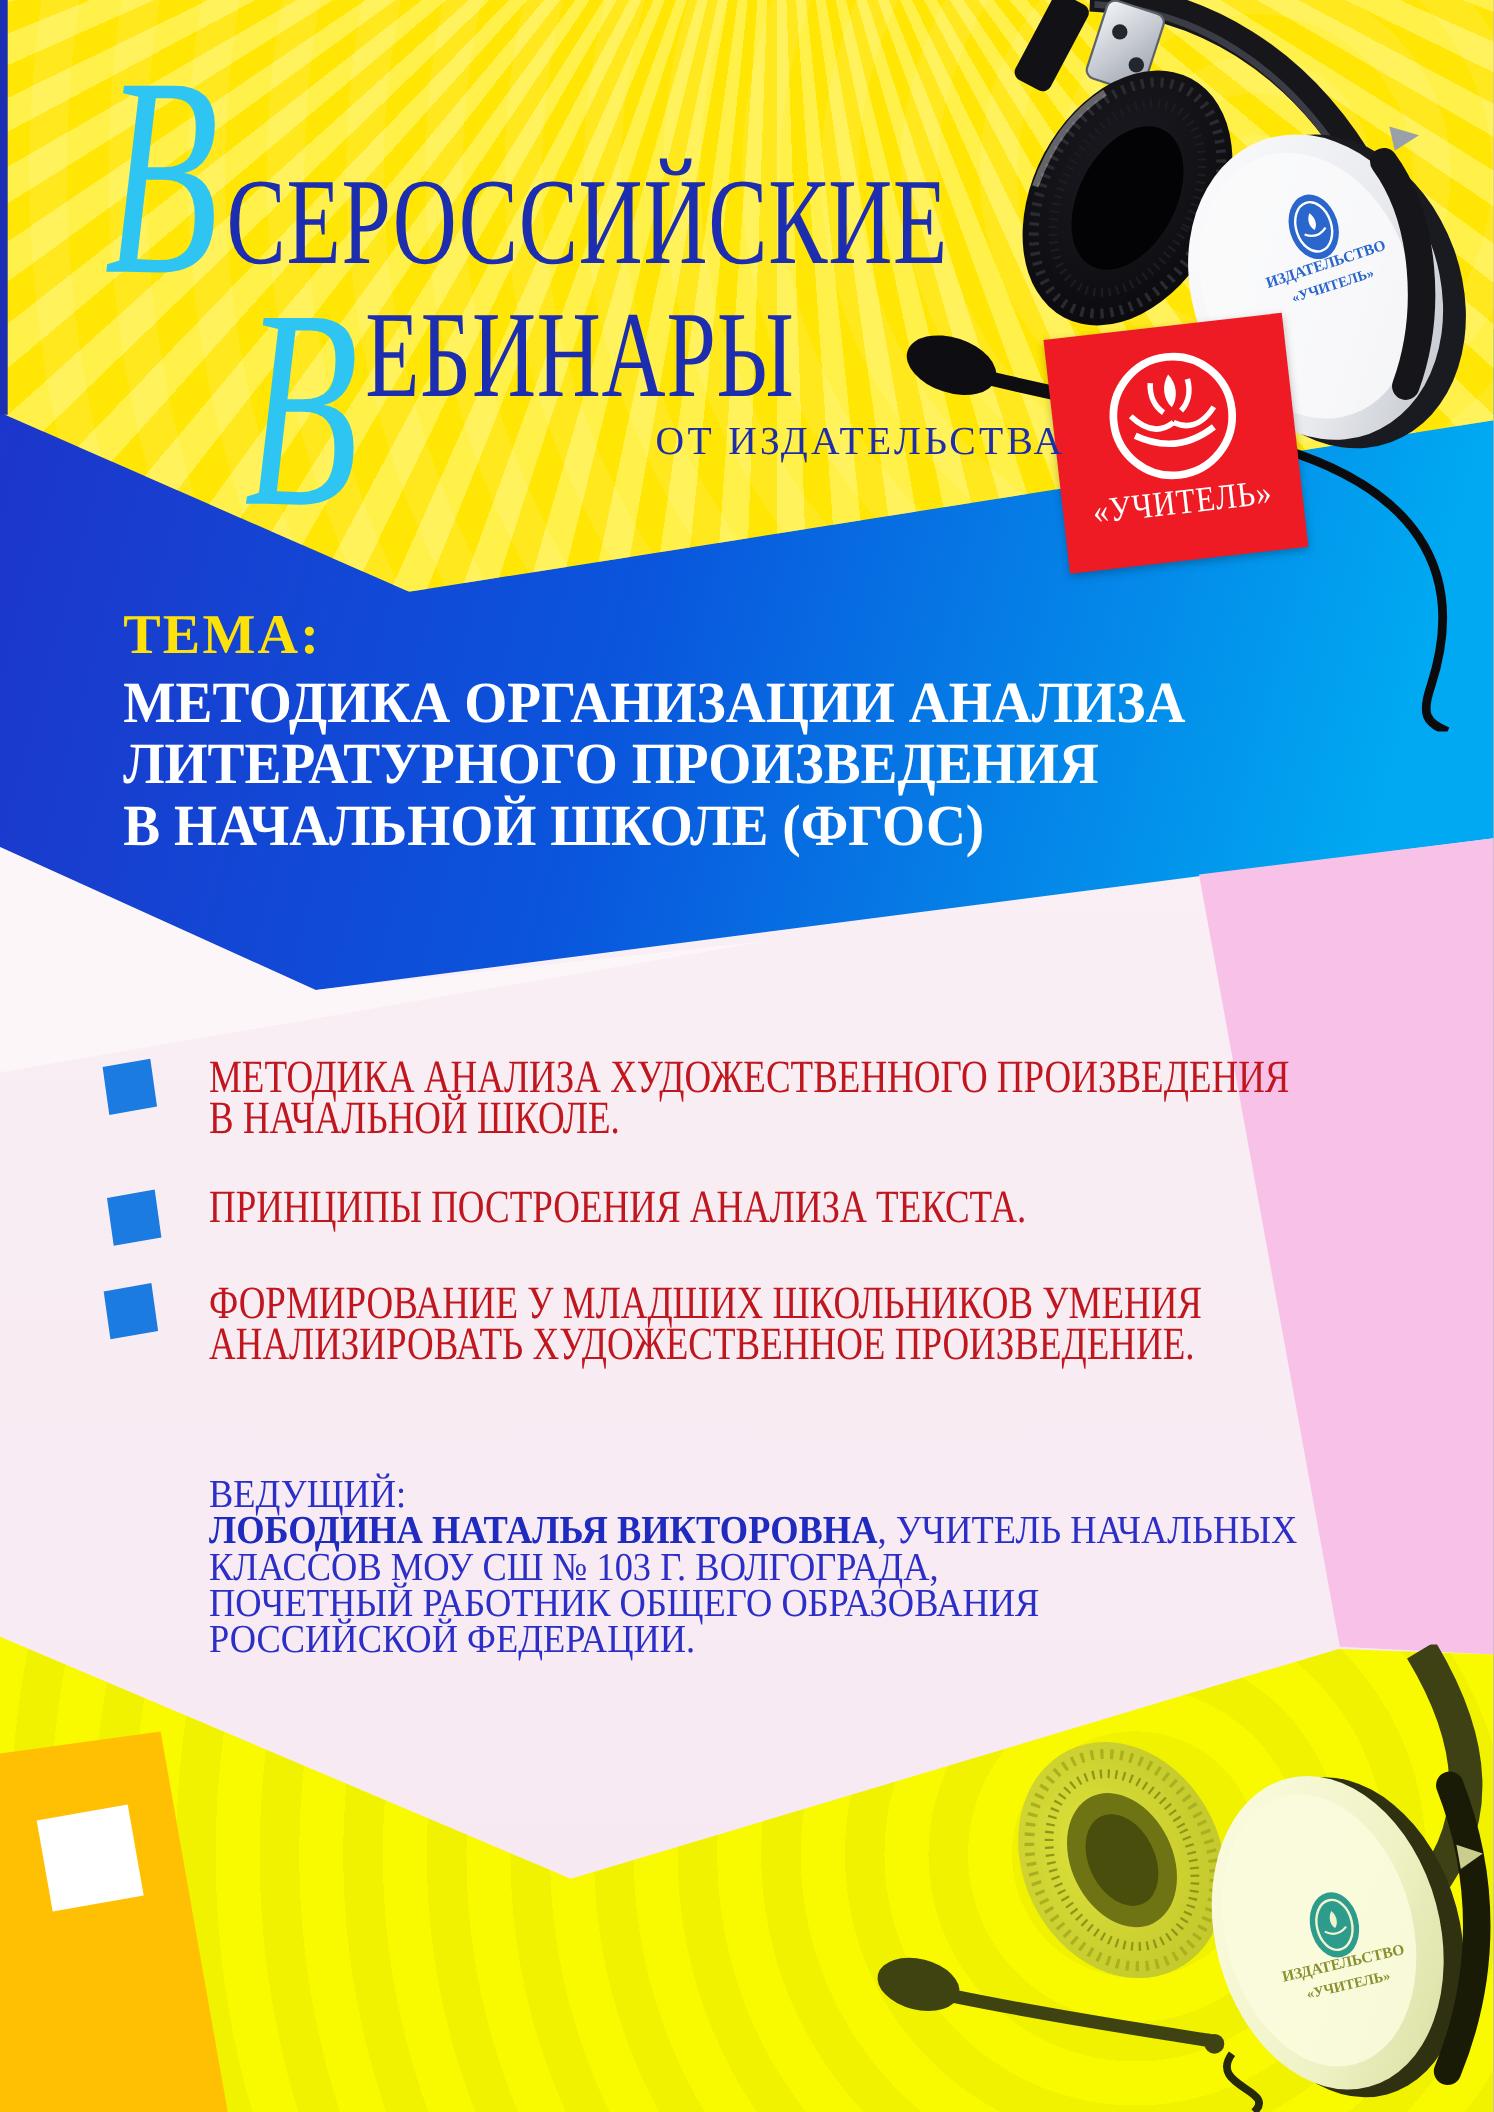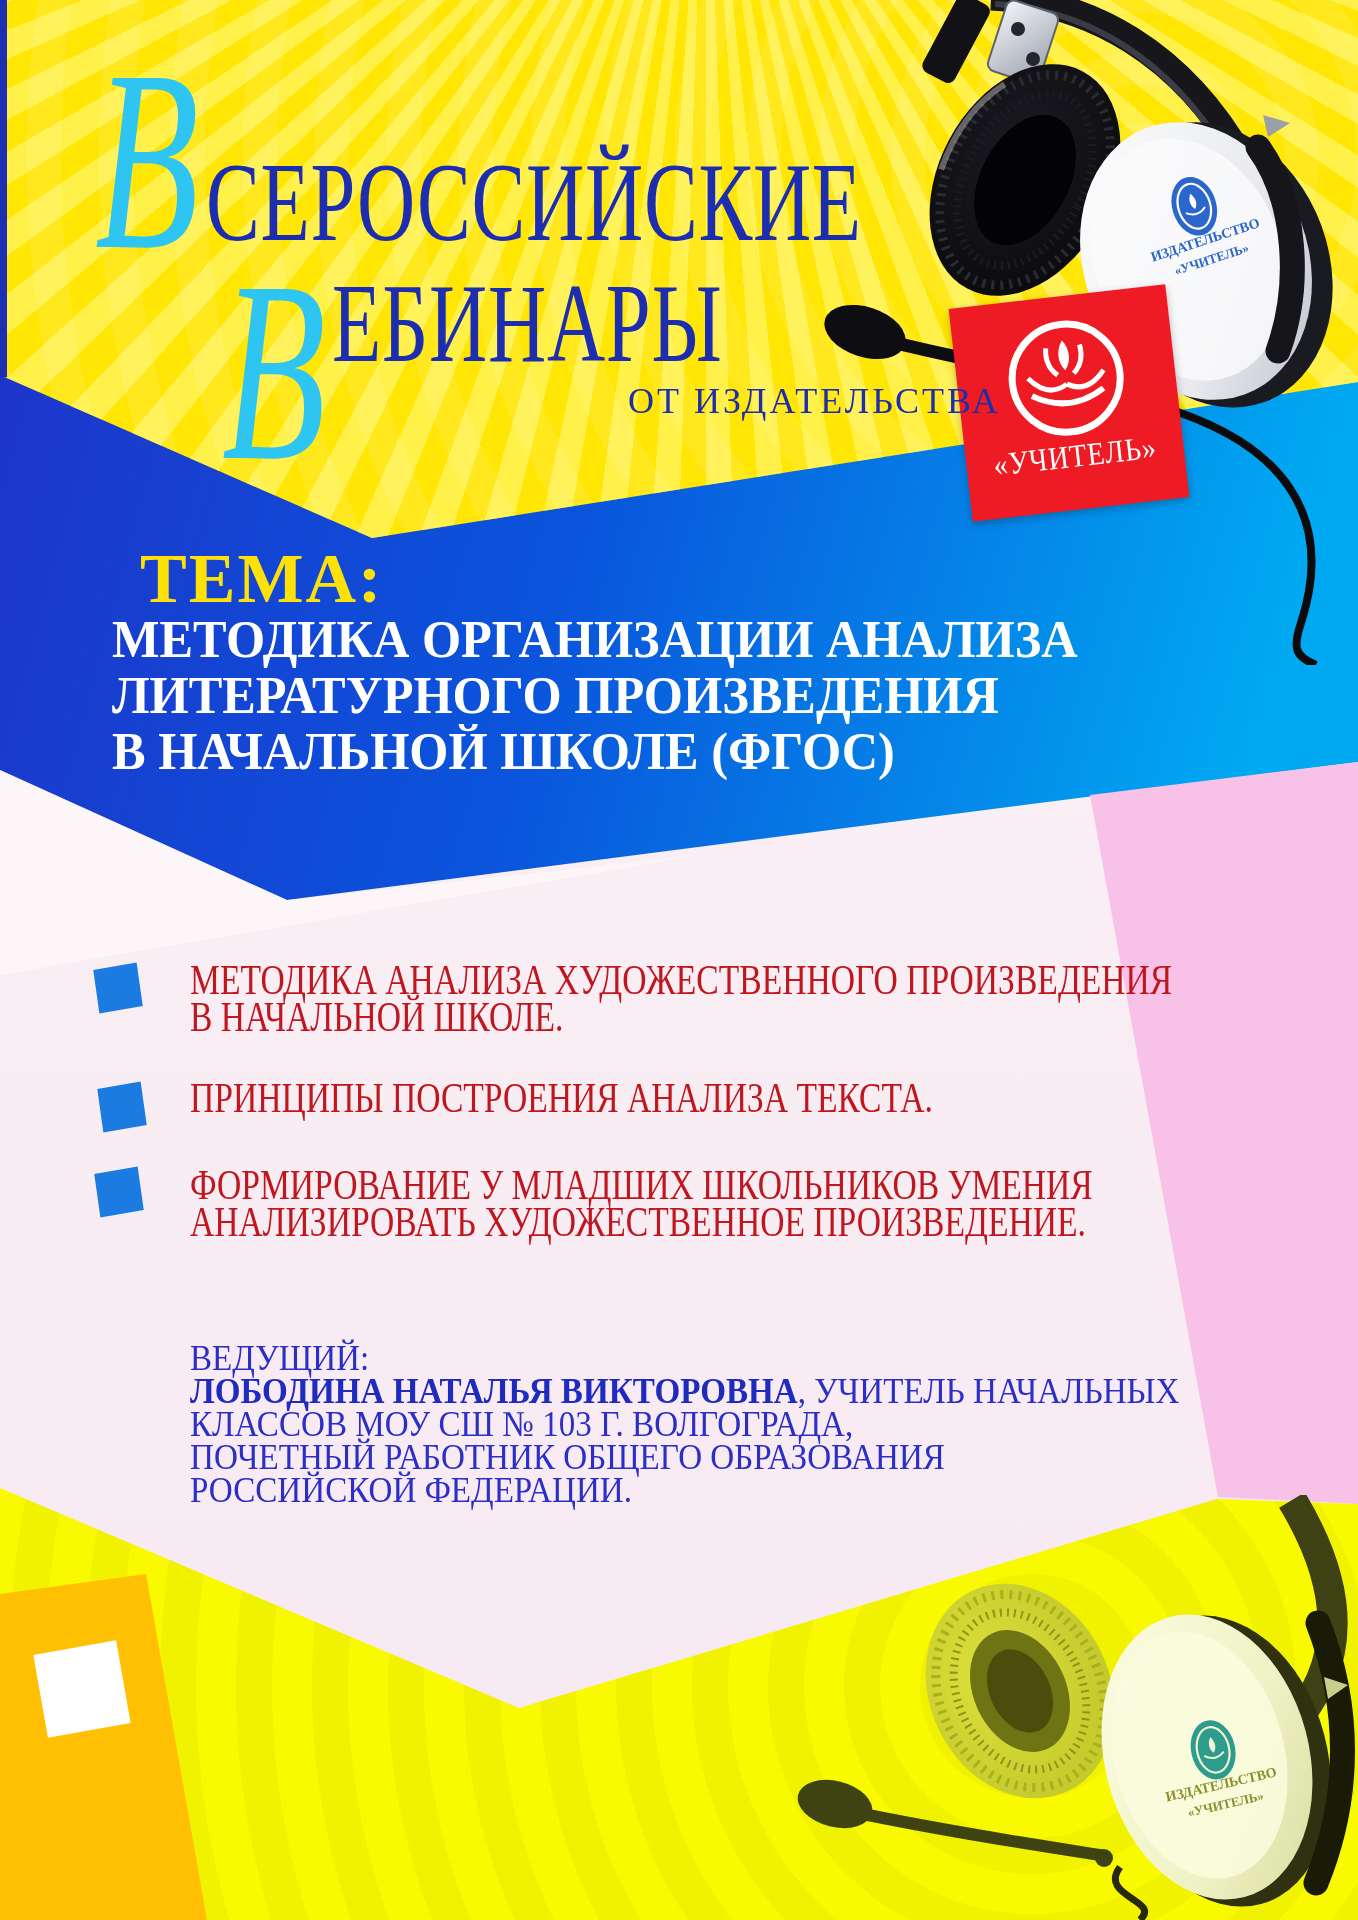--- a/index.html
+++ b/index.html
@@ -59,21 +59,21 @@
     left:960px;top:296px;width:218px;height:214px;background:#EF1B24;
     transform:rotate(-6.5deg);box-shadow:0 3px 8px rgba(0,0,0,.25);
   }
   .red-badge svg{position:absolute;left:0;top:0;}
   .badge-label{
     position:absolute;left:0;top:142px;width:218px;text-align:center;
     color:#fff;font-size:32px;letter-spacing:1px;transform:scaleX(.88);transform-origin:center;
     white-space:nowrap;
   }
   
-  .tema-label{left:112px;top:549px;color:#FFE10A;font-size:70px;line-height:59px;font-weight:700;letter-spacing:2px;margin-left:28px;}
+  .tema-label{left:112px;top:549px;color:#FFE10A;font-size:51px;line-height:59px;font-weight:700;letter-spacing:2px;}
   .topic-lines{left:112px;top:611px;color:#fff;font-size:53px;line-height:56px;font-weight:700;
     transform:scaleX(.95);transform-origin:left top;white-space:nowrap;}
   
   .bullet-sq{width:44px;height:44px;background:#1B7BE0;transform:rotate(-8deg) skewY(-2deg);}
   .agenda-text{color:#C0161E;font-size:42px;line-height:37px;
     transform:scaleX(.80);transform-origin:left top;white-space:nowrap;}
   
   .host-block{left:190px;top:1342px;color:#2B2FC8;font-size:36px;line-height:33px;
     transform:scaleX(.92);transform-origin:left top;white-space:nowrap;}
   .host-block .bold{font-weight:700;color:#1F2ABF;}
@@ -162,21 +162,21 @@
       <path d="M 73,96 q 36,22 72,0" stroke="#fff" stroke-width="6" fill="none"></path>
     </svg>
     <div class="badge-label">«УЧИТЕЛЬ»</div>
   </div>
 
   <div class="abs brand-initial" style="left:95px;top:31px;">В</div>
   <div class="abs brand-word" style="left:206px;top:146px;">СЕРОССИЙСКИЕ</div>
   <div class="abs brand-initial" style="left:222px;top:242px;">В</div>
   <div class="abs brand-word" style="left:332px;top:267px;">ЕБИНАРЫ</div>
 
-  <div class="abs publisher-prefix" style="left:628px;top:383px;">ОТ ИЗДАТЕЛЬСТВА</div>
+  <div class="abs publisher-prefix" style="left:596px;top:383px;">ОТ ИЗДАТЕЛЬСТВА</div>
 
   <div class="abs tema-label">ТЕМА:</div>
   <div class="abs topic-lines">
     <div>МЕТОДИКА ОРГАНИЗАЦИИ АНАЛИЗА</div>
     <div>ЛИТЕРАТУРНОГО ПРОИЗВЕДЕНИЯ</div>
     <div>В НАЧАЛЬНОЙ ШКОЛЕ (ФГОС)</div>
   </div>
 
   <div class="abs bullet-sq" style="left:96px;top:966px;"></div>
   <div class="abs agenda-text" style="left:190px;top:962px;">

